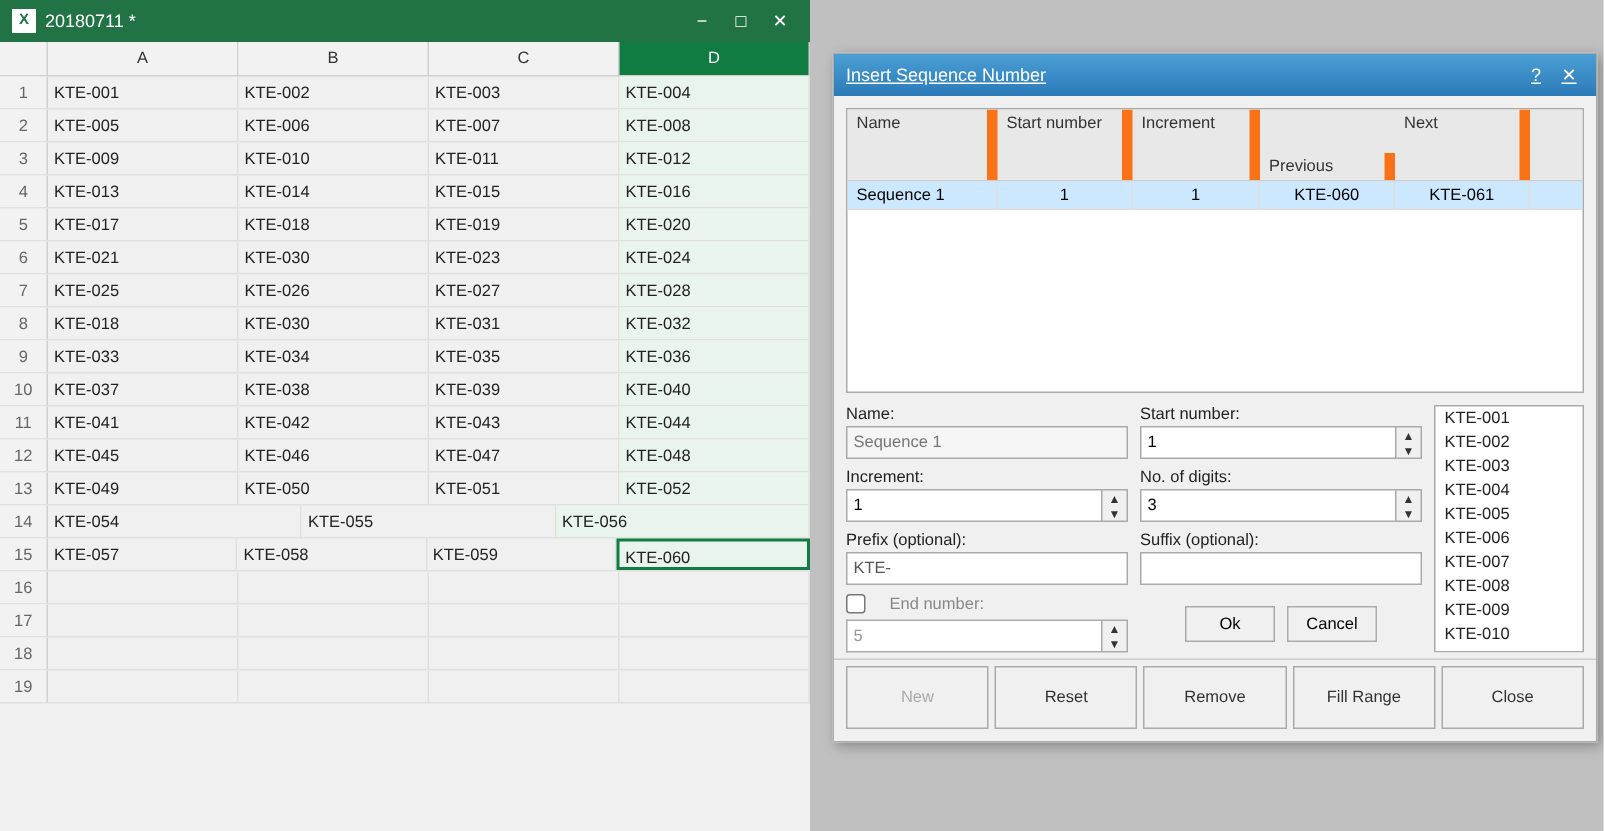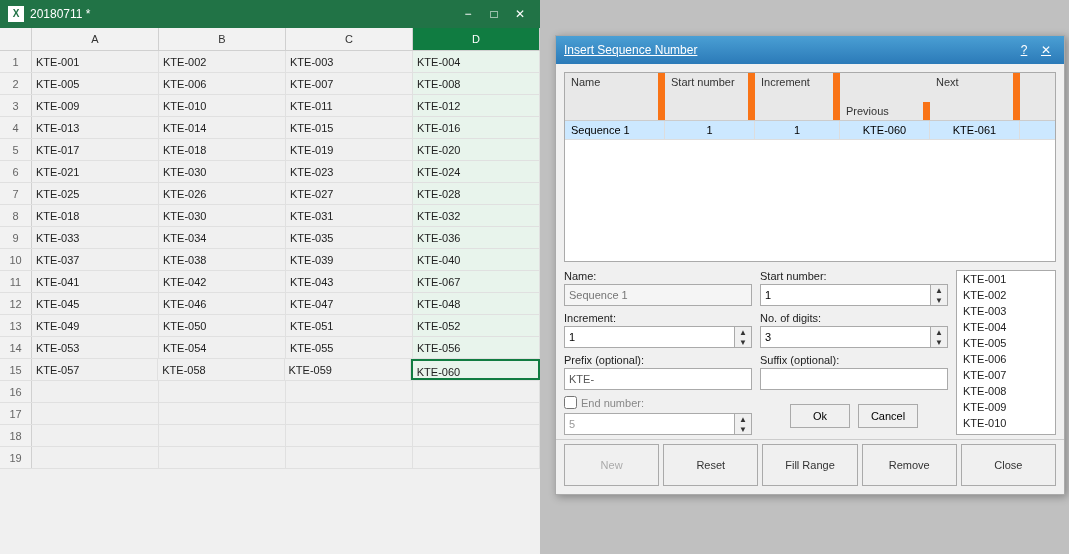--- a/index.html
+++ b/index.html
@@ -265,21 +265,21 @@
       font-size: 8px;
       color: #333;
       border: none;
       background: transparent;
       padding: 0;
     }
 
     .checkbox-group {
       display: flex;
       align-items: center;
-      gap: 4px;
+      gap: 16px;
       margin-bottom: 4px;
     }
     .checkbox-label {
       font-size: 11px;
       color: #888;
     }
 
     
     .sequence-list {
       width: 100px;
@@ -423,39 +423,38 @@
           <div class="cell">KTE-037</div>
           <div class="cell">KTE-038</div>
           <div class="cell">KTE-039</div>
           <div class="cell selected-col">KTE-040</div>
         </div>
         <div class="sheet-row">
           <div class="row-num">11</div>
           <div class="cell">KTE-041</div>
           <div class="cell">KTE-042</div>
           <div class="cell">KTE-043</div>
-          <div class="cell selected-col">KTE-067</div>
+          <div class="cell selected-col">KTE-044</div>
         </div>
         <div class="sheet-row">
           <div class="row-num">12</div>
           <div class="cell">KTE-045</div>
           <div class="cell">KTE-046</div>
           <div class="cell">KTE-047</div>
           <div class="cell selected-col">KTE-048</div>
         </div>
         <div class="sheet-row">
           <div class="row-num">13</div>
           <div class="cell">KTE-049</div>
           <div class="cell">KTE-050</div>
           <div class="cell">KTE-051</div>
           <div class="cell selected-col">KTE-052</div>
         </div>
         <div class="sheet-row">
           <div class="row-num">14</div>
-          <div class="cell">KTE-053</div>
           <div class="cell">KTE-054</div>
           <div class="cell">KTE-055</div>
           <div class="cell selected-col">KTE-056</div>
         </div>
         <div class="sheet-row">
           <div class="row-num">15</div>
           <div class="cell">KTE-057</div>
           <div class="cell">KTE-058</div>
           <div class="cell">KTE-059</div>
           <div class="cell selected-cell">KTE-060</div>
@@ -593,17 +592,17 @@
           <div class="sequence-list-item">KTE-008</div>
           <div class="sequence-list-item">KTE-009</div>
           <div class="sequence-list-item">KTE-010</div>
         </div>
     </div>
   </div>
 
   <div class="dialog-footer">
     <button class="footer-btn disabled-btn">New</button>
     <button class="footer-btn">Reset</button>
+    <button class="footer-btn">Remove</button>
     <button class="footer-btn">Fill Range</button>
-    <button class="footer-btn">Remove</button>
     <button class="footer-btn">Close</button>
   </div>
 </div>
 
 </body></html>

